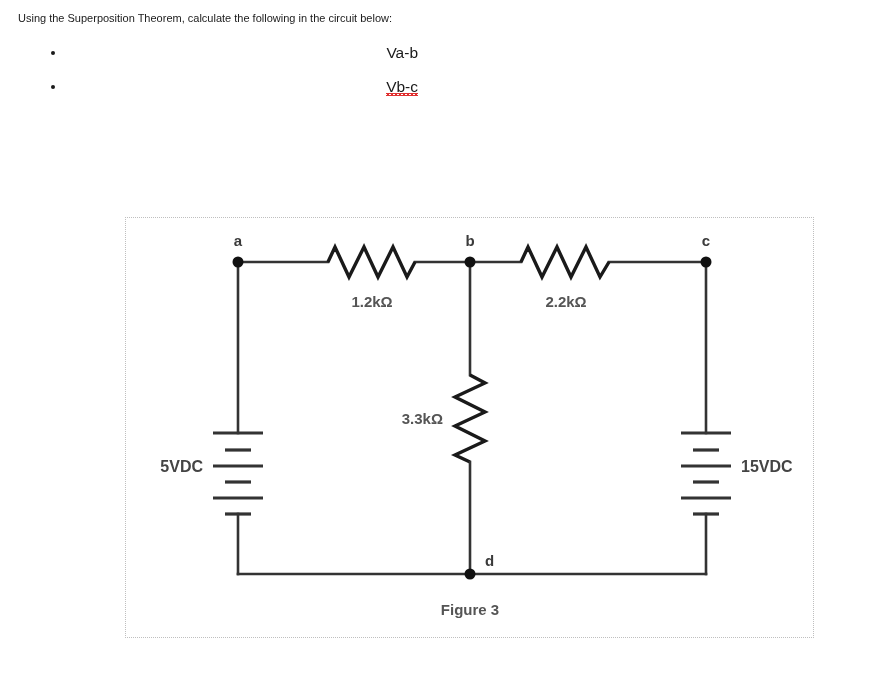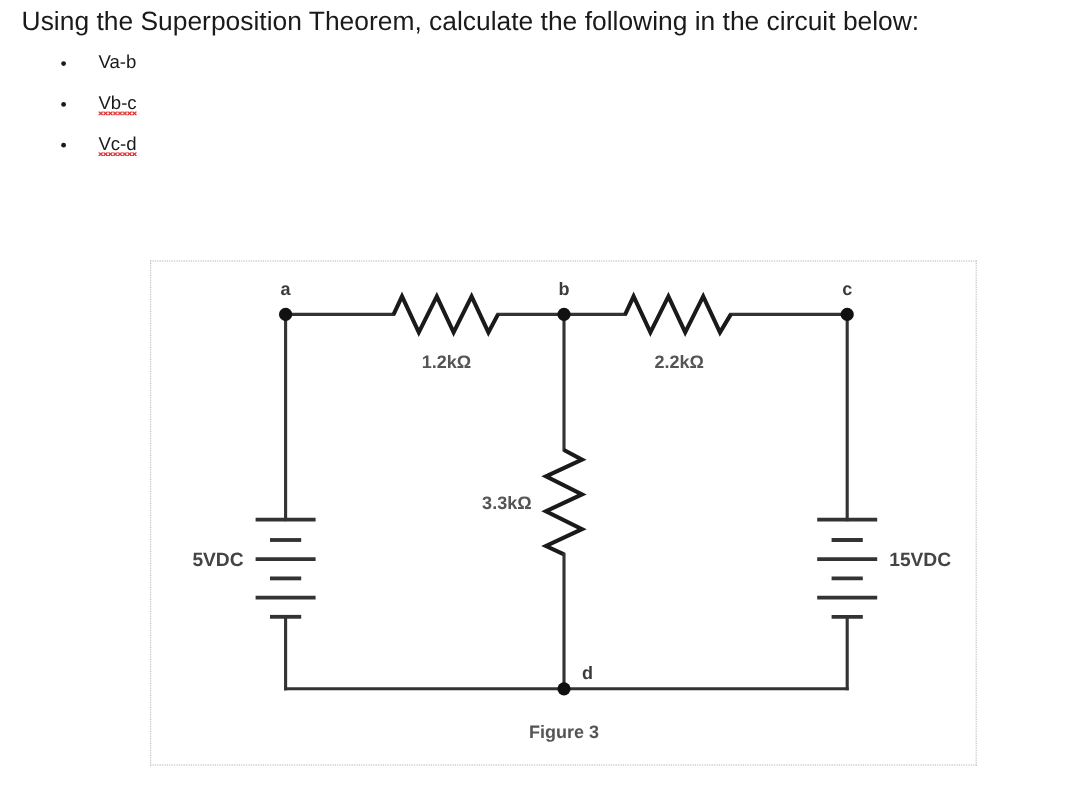--- a/index.html
+++ b/index.html
@@ -20,33 +20,34 @@
   #question-block {
     position: absolute;
     left: 0;
     top: 0;
     width: 889px;
   }
   #question-prompt {
     position: absolute;
     left: 18px;
     top: 8px;
-    font-size: 22px;
+    font-size: 11px;
     line-height: 20px;
     color: #1a1a1a;
     white-space: nowrap;
   }
   #bullet-list {
     position: absolute;
     left: 18px;
     top: 36px;
     width: 400px;
     margin: 0;
     padding: 0;
     list-style: none;
+    text-align: right;
   }
   #bullet-list li {
     position: relative;
     height: 34px;
     font-size: 15.5px;
     line-height: 34px;
     color: #1a1a1a;
     padding-left: 64px;
   }
   #bullet-list li .bullet-dot {
@@ -144,24 +145,20 @@
 
   <ul id="bullet-list">
     <li>
       <span class="bullet-dot"></span>
       <span>Va-b</span>
     </li>
     <li>
       <span class="bullet-dot"></span>
       <span class="misspelled">Vb-c</span>
     </li>
-    <li>
-      <span class="bullet-dot"></span>
-      <span class="misspelled">Vc-d</span>
-    </li>
   </ul>
 </div>
 
 <div id="figure-frame"></div>
 
 <svg id="circuit-svg" viewBox="0 0 689 421">
 
   <g>
 
     <line class="wire" x1="113" y1="45" x2="203" y2="45"></line>

